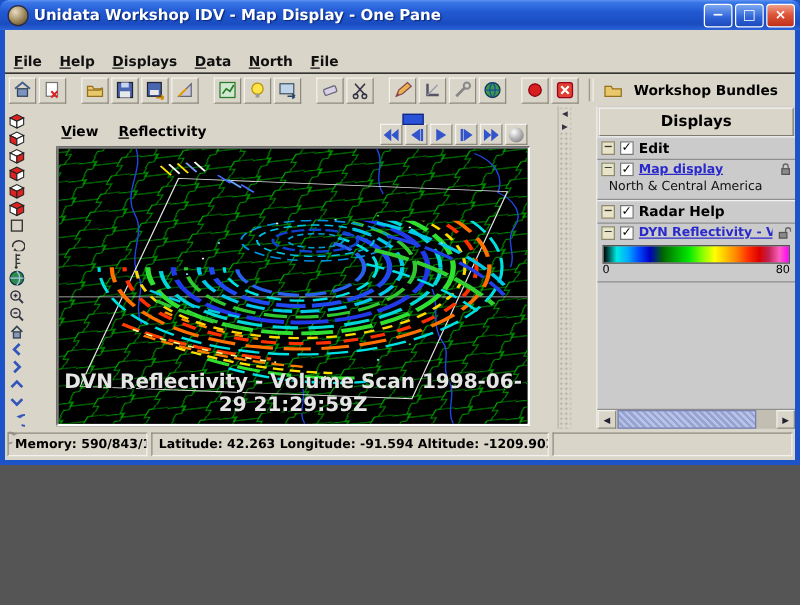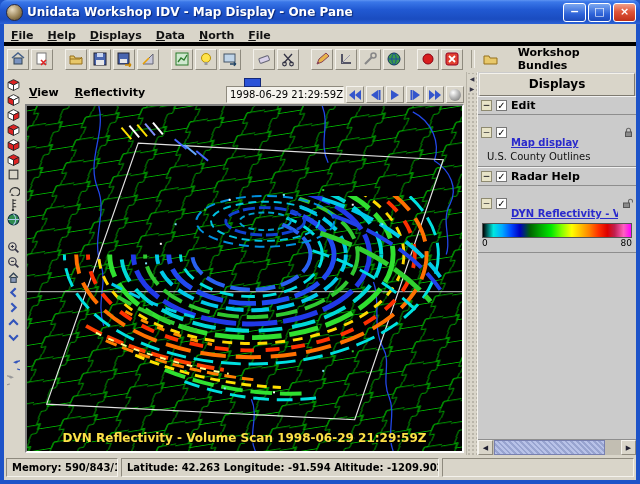--- a/index.html
+++ b/index.html
@@ -1,75 +1,75 @@
 <!DOCTYPE html>
 <html><head>
 <meta charset="utf-8">
 <style>
   html,body{margin:0;padding:0;background:#555;font-family:"DejaVu Sans","Liberation Sans",sans-serif;}
-  .win{position:relative;width:640px;height:484px;background:#1D53C8;overflow:hidden;}
+  .win{position:relative;width:640px;height:372px;background:#1D53C8;overflow:hidden;}
   
   .titlebar{position:absolute;left:0;top:0;right:0;height:24px;border-radius:7px 7px 0 0;
     background:linear-gradient(to bottom,#5E94F2 0%,#3A77E8 8%,#2159D2 40%,#1A4CC0 80%,#2C63D8 100%);
     display:flex;align-items:center;padding:0 4px;box-sizing:border-box;}
   .appicon{width:15px;height:15px;border-radius:50%;margin:0 4px 0 2px;
     background:radial-gradient(circle at 35% 30%,#EADCC0,#9A8458 55%,#4A3C20);border:1px solid #2A2A40;}
   .apptitle{color:#fff;font-size:12px;font-weight:bold;text-shadow:1px 1px 1px rgba(0,20,80,.7);flex:1;white-space:nowrap;overflow:hidden;}
   .winbtn{width:21px;height:17px;margin-left:2px;border:1px solid #fff;border-radius:3px;color:#fff;
     font-size:11px;line-height:15px;text-align:center;font-weight:bold;
     background:linear-gradient(#7BA7F0,#2E63D8 60%,#1C4ABC);}
   .winbtn.close{background:linear-gradient(#F0a08A,#E0563A 45%,#C03018);}
   
   .body{position:absolute;left:4px;top:24px;right:4px;bottom:4px;background:#D9D5C9;display:flex;flex-direction:column;}
   
-  .menubar{height:18px;display:flex;align-items:flex-end;gap:14px;padding:0 7px;font-size:11px;font-weight:bold;color:#111;border-bottom:4px solid #000000;}
+  .menubar{height:18px;display:flex;align-items:center;gap:14px;padding:0 7px;font-size:11px;font-weight:bold;color:#111;border-bottom:1px solid #000000;margin-top:16px;}
   .mi{display:inline-block;cursor:default;}
   .mi::first-letter{text-decoration:underline;}
   
   .toolbar{height:26px;display:flex;align-items:center;padding:0 3px;gap:2px;}
   .tbtn{width:22px;height:21px;display:flex;align-items:center;justify-content:center;background:#D9D5C9;
     border:1px solid;border-color:#F4F2EC #8E8A7E #8E8A7E #F4F2EC;box-sizing:border-box;}
   .tgap{width:8px;} .tsep{width:2px;height:18px;border-left:1px solid #9B9789;border-right:1px solid #F2F0EA;margin:0 6px;}
-  .bundles{display:flex;align-items:center;gap:20px;font-size:11px;font-weight:bold;}
-  
-  .main{flex:1;display:flex;min-height:0;}
+  .bundles{display:flex;align-items:center;gap:9px;font-size:11px;font-weight:bold;}
+  
+  .main{flex:1;display:flex;min-height:0;gap:20px;}
   .rail{width:19px;background:#D9D5C9;display:flex;flex-direction:column;align-items:center;padding-top:5px;gap:1px;}
   .ric{width:15px;height:14px;display:flex;align-items:center;justify-content:center;}
   .railgap{height:12px;}
   .vp{flex:1;display:flex;flex-direction:column;min-width:0;}
   .vp-head{height:31px;display:flex;align-items:flex-end;padding:0 2px 1px 6px;}
   .vpmenu{display:flex;gap:16px;font-size:11px;font-weight:bold;margin-bottom:4px;}
   .timecol{margin-left:auto;display:flex;flex-direction:column;}
   .sliderow{height:9px;position:relative;width:120px;}
   .sthumb{position:absolute;left:18px;top:1px;width:15px;height:7px;background:#2A52D8;border:1px solid #13287A;}
   .ctlrow{display:flex;align-items:center;gap:2px;}
   .ddate{width:118px;height:17px;background:#F4F2EC;border:1px solid;border-color:#8E8A7E #F4F2EC #F4F2EC #8E8A7E;
     display:flex;align-items:center;font-size:10px;padding:0 3px;box-sizing:border-box;gap:4px;}
   .ddate .val{flex:1;white-space:nowrap;}
   .abtn{width:18px;height:17px;display:flex;align-items:center;justify-content:center;background:#D9D5C9;
     border:1px solid;border-color:#F4F2EC #8E8A7E #8E8A7E #F4F2EC;box-sizing:border-box;}
   .sphere{width:12px;height:12px;border-radius:50%;background:radial-gradient(circle at 35% 30%,#FFF,#B8B8B8 45%,#6A6A6A);}
   .canvas{position:relative;flex:1;margin:0 2px 2px 2px;border:2px solid;border-color:#808080 #FFF #FFF #808080;background:#000;min-height:0;}
   .canvas svg{position:absolute;left:0;top:0;width:100%;height:100%;}
-  .vplabel{position:absolute;left:0;right:0;bottom:6px;text-align:center;color:#fde047;font-size:12px;font-weight:bold;text-shadow:1px 1px 0 #000;}
+  .vplabel{position:absolute;left:0;right:0;bottom:6px;text-align:center;color:#e5e5e5;font-size:16px;font-weight:bold;text-shadow:1px 1px 0 #000;}
   
   .split{width:10px;background:#D9D5C9;border-left:1px solid #B8B4A8;position:relative;
     background-image:radial-gradient(#B9B5A9 1px,transparent 1px);background-size:4px 4px;}
   .split .sarr{position:absolute;left:1px;width:8px;height:9px;font-size:6px;line-height:9px;color:#334;text-align:center;background:#D9D5C9;}
   
   .rpanel{width:158px;background:#CBCBCB;display:flex;flex-direction:column;border-left:1px solid #F4F2EC;}
   .rtab{height:21px;margin:1px 1px 0 1px;border:1px solid;border-color:#F4F2EC #7E7A70 #7E7A70 #F4F2EC;
     background:#D9D5C9;font-size:12px;font-weight:bold;text-align:center;line-height:20px;}
   .cat{height:17px;display:flex;align-items:center;gap:4px;padding:0 3px;font-size:11px;font-weight:bold;
     border-top:1px solid #F2F2F2;border-bottom:1px solid #8E8E8E;background:#CBCBCB;}
   .grp{padding:2px 3px 4px 3px;border-bottom:1px solid #8E8E8E;}
   .linkrow{display:flex;align-items:center;gap:4px;}
   .mbtn{width:11px;height:11px;background:#E8E4C8;border:1px solid #8E8A70;font-size:9px;line-height:9px;text-align:center;color:#333;box-sizing:border-box;}
   .cb{width:11px;height:11px;background:#FFF;border:1px solid #777;font-size:10px;line-height:10px;text-align:center;color:#000;box-sizing:border-box;}
-  .dlink{flex:1;font-size:10px;font-weight:bold;color:#2A2ACC;text-decoration:underline;white-space:nowrap;overflow:hidden;margin-top:20px;}
+  .dlink{flex:1;font-size:10px;font-weight:bold;color:#2A2ACC;text-decoration:underline;white-space:nowrap;overflow:hidden;}
   .ditem{font-size:10px;color:#111;margin:3px 0 0 6px;white-space:nowrap;}
   .cbar{height:13px;margin:4px 1px 0 1px;border:1px solid #555;
     background:linear-gradient(to right,#000 0%,#00E8E0 7%,#00AAFF 13%,#0048FF 19%,#0000C0 25%,#006600 32%,#00AA00 39%,#00E800 46%,#80FF00 53%,#FFFF00 60%,#FFC000 66%,#FF8000 72%,#FF3000 78%,#DD0000 84%,#C02050 89%,#FF60C0 95%,#FF00FF 100%);}
   .cbarlbl{display:flex;justify-content:space-between;font-size:9px;padding:0 1px;}
   .rfill{flex:1;}
   .hscroll{height:15px;display:flex;border-top:1px solid #8E8E8E;background:#D9D5C9;}
   .harr{width:15px;height:100%;background:#D9D5C9;border:1px solid;border-color:#F4F2EC #8E8A7E #8E8A7E #F4F2EC;
     font-size:7px;display:flex;align-items:center;justify-content:center;box-sizing:border-box;color:#223;}
   .htrack{flex:1;background:#C2BEB2;position:relative;}
   .hthumb{position:absolute;left:1px;top:0;bottom:0;width:85%;background:#A8B2DC;
@@ -365,24 +365,20 @@
         <div class="vp-head">
           <div class="vpmenu">
             <span class="mi">View</span>
             <span class="mi">Reflectivity</span>
           </div>
           <div class="timecol">
             <div class="sliderow">
                 <span class="sthumb"></span>
               </div>
             <div class="ctlrow">
-              <span class="ddate">
-                <span class="val">1998-06-29 21:29:59Z</span>
-                <span style="font-size:7px">▼</span>
-              </span>
               <span class="abtn">
                   <svg width="12" height="10" viewBox="0 0 12 10">
                     <polygon class="tri" points="6,0 6,10 0,5"></polygon>
                     <polygon class="tri" points="12,0 12,10 6,5"></polygon>
                   </svg>
                 </span>
               <span class="abtn">
                   <svg width="11" height="10" viewBox="0 0 11 10">
                     <polygon class="tri" points="8,0 8,10 1,5"></polygon>
                     <rect class="bar" x="8.5" y="0" width="2" height="10"></rect>
@@ -541,21 +537,21 @@
         <div class="grp">
           <div class="linkrow">
             <span class="mbtn">−</span>
             <span class="cb">✓</span>
             <span class="dlink">Map display</span>
             <svg class="lockico" width="9" height="11" viewBox="0 0 9 11">
                 <path d="M2.5,5 V3.2 a2,2 0 0 1 4,0 V5" fill="none" stroke="#666" stroke-width="1.1"></path>
                 <rect x="1.5" y="5" width="6" height="4.5" fill="#8A8A8A" stroke="#555"></rect>
               </svg>
           </div>
-          <div class="ditem">U.S. County Outlines</div>
+          <div class="ditem">North &amp; Central America</div>
         </div>
 
         <div class="cat">
           <span class="mbtn">−</span>
           <span class="cb">✓</span>
           <span>Radar Help</span>
         </div>
         <div class="grp">
           <div class="linkrow">
             <span class="mbtn">−</span>

